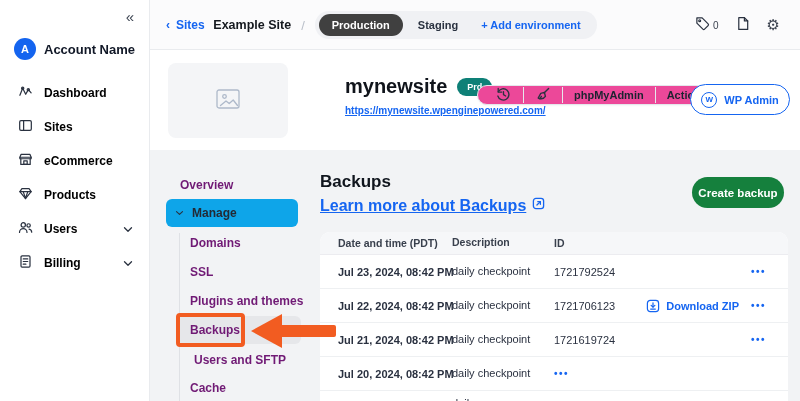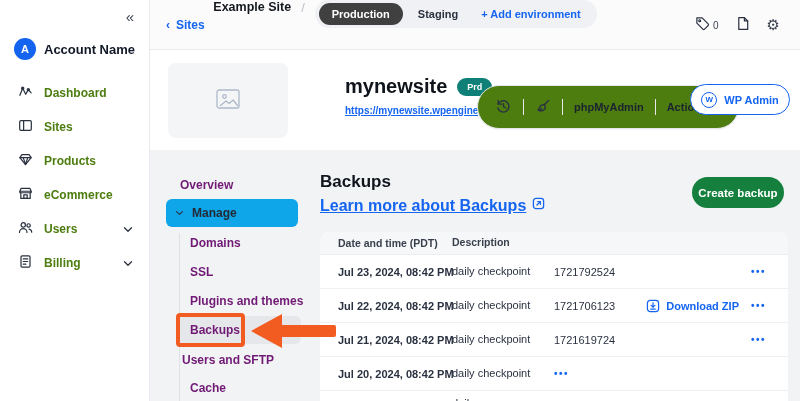--- a/index.html
+++ b/index.html
@@ -7,48 +7,48 @@
   body { font-family:"Liberation Sans", sans-serif; color:#1e2530; }
   .screen { position:relative; width:800px; height:401px; overflow:hidden; background:#fff; }
 
   
   .sidebar { position:absolute; left:0; top:0; width:150px; height:401px; background:#fff; border-right:1px solid #e9ebee; z-index:3; }
   .collapse-btn { position:absolute; top:8px; right:14px; font-size:15px; color:#3f4754; cursor:pointer; letter-spacing:1px; }
   .account-row { position:absolute; top:38px; left:14px; display:flex; align-items:center; gap:8px; }
   .avatar { width:22px; height:22px; border-radius:50%; background:#1464ef; color:#fff; font-size:11px; font-weight:bold; display:flex; align-items:center; justify-content:center; }
   .account-name { font-size:13px; font-weight:bold; color:#111827; white-space:nowrap; }
   .side-nav { position:absolute; top:76px; left:0; width:100%; }
-  .side-item { position:relative; display:flex; align-items:center; gap:11px; height:34px; padding-left:18px; font-size:12px; font-weight:600; color:#4d7c0f; cursor:pointer; }
+  .side-item { position:relative; display:flex; align-items:center; gap:11px; height:34px; padding-left:18px; font-size:12px; font-weight:600; color:#000000; cursor:pointer; }
   .side-item svg { flex:0 0 auto; }
   .side-item .chev { position:absolute; right:16px; color:#3c4350; display:flex; }
   .icon-stroke { stroke:#2a3240; stroke-width:1.3; fill:none; stroke-linecap:round; stroke-linejoin:round; }
 
   
   .topbar { position:absolute; left:150px; top:0; width:650px; height:50px; background:#fbfbfc; border-bottom:1px solid #e9ebee; }
   .back-link { position:absolute; left:16px; top:0; height:50px; display:flex; align-items:center; gap:6px; color:#1565f1; font-size:12px; font-weight:bold; cursor:pointer; }
-  .tb-center { position:absolute; left:0; right:140px; top:0; height:50px; display:flex; align-items:flex-start; justify-content:center; gap:10px; }
+  .tb-center { position:absolute; left:0; right:140px; top:0; height:50px; display:flex; align-items:center; justify-content:center; gap:10px; }
   .site-name { font-size:12.5px; font-weight:bold; color:#15191f; }
   .crumb-slash { color:#b9bfc9; font-size:13px; }
   .env-group { display:flex; align-items:center; background:#f0f1f4; border-radius:999px; padding:3px 4px; gap:2px; }
   .env-pill { font-size:11px; font-weight:bold; padding:5px 13px; border-radius:999px; cursor:pointer; color:#2a3240; }
   .env-pill.selected { background:#404040; color:#fff; }
   .env-add { font-size:11px; font-weight:bold; color:#1565f1; padding:5px 12px 5px 8px; cursor:pointer; white-space:nowrap; }
   .tb-icons { position:absolute; right:20px; top:0; height:50px; display:flex; align-items:center; gap:17px; color:#3c4350; }
   .tb-icon { display:flex; align-items:center; gap:3px; cursor:pointer; }
   .tag-count { font-size:10px; color:#3c4350; }
   .gear-glyph { font-family:"DejaVu Sans", sans-serif; font-size:15px; line-height:1; color:#3c4350; }
 
   
   .siteheader { position:absolute; left:150px; top:50px; width:650px; height:100px; background:#fff; }
   .thumb { position:absolute; left:18px; top:13px; width:120px; height:75px; background:#f4f5f7; border-radius:8px; display:flex; align-items:center; justify-content:center; color:#aeb9ca; }
   .title-row { position:absolute; left:195px; top:25px; display:flex; align-items:center; gap:10px; }
   .site-title { font-size:20px; font-weight:bold; color:#10141b; }
   .prd-badge { background:#0e8077; color:#fff; font-size:9px; font-weight:bold; padding:4px 10px; border-radius:999px; }
   .site-url { position:absolute; left:195px; top:55px; font-size:10px; font-weight:bold; color:#1565f1; text-decoration:underline; cursor:pointer; }
-  .tools-pill { position:absolute; left:327px; top:35px; height:44px; background:#4d7c0f; border:1px solid #e4e7eb; border-radius:999px; display:flex; align-items:center; padding:0 6px; box-shadow:0 1px 2px rgba(20,30,50,.04); }
+  .tools-pill { position:absolute; left:327px; top:35px; height:20px; background:#ec4899; border:1px solid #e4e7eb; border-radius:999px; display:flex; align-items:center; padding:0 6px; box-shadow:0 1px 2px rgba(20,30,50,.04); }
   .tool-btn { display:flex; align-items:center; gap:5px; padding:0 11px; height:100%; font-size:11px; font-weight:bold; color:#1c2330; cursor:pointer; }
   .tool-sep { width:1px; height:16px; background:#e6e8ec; }
   .wp-admin-btn { position:absolute; left:540px; top:34px; width:100px; height:31px; border:1.5px solid #1565f1; border-radius:999px; background:#fff; display:flex; align-items:center; justify-content:center; gap:7px; color:#1565f1; font-size:11px; font-weight:bold; cursor:pointer; }
   .wp-logo { width:16px; height:16px; border:1.4px solid #1565f1; border-radius:50%; display:flex; align-items:center; justify-content:center; font-size:8px; font-weight:bold; }
 
   
   .main { position:absolute; left:150px; top:150px; width:650px; height:251px; background:#f2f3f5; }
 
   
   .subnav-item { position:absolute; font-size:12px; font-weight:600; color:#701a75; cursor:pointer; white-space:nowrap; }
@@ -100,34 +100,34 @@
       </div>
       <div class="side-item">
         <span><svg width="15" height="15" viewBox="0 0 16 16" class="icon-stroke">
               <rect x="1.8" y="2.8" width="12.4" height="10.4" rx="1.4"></rect>
               <line x1="6" y1="2.8" x2="6" y2="13.2"></line>
             </svg></span>
         <span>Sites</span>
       </div>
       <div class="side-item">
         <span><svg width="15" height="15" viewBox="0 0 16 16" class="icon-stroke">
-              <path d="M4.2 2.8 h7.6 L14 6 L8 13.4 L2 6 Z"></path>
-              <path d="M2 6 h12"></path>
-              <path d="M5.6 6 L8 13.4 L10.4 6"></path>
-            </svg></span>
-        <span>Products</span>
-      </div>
-      <div class="side-item">
-        <span><svg width="15" height="15" viewBox="0 0 16 16" class="icon-stroke">
               <path d="M2 5.6 L3.2 2.6 h9.6 L14 5.6"></path>
               <path d="M2 5.6 h12 v1.6 h-12 Z"></path>
               <path d="M3 7.2 v6 h10 v-6"></path>
               <rect x="6.2" y="9.4" width="3.6" height="3.8"></rect>
             </svg></span>
         <span>eCommerce</span>
+      </div>
+      <div class="side-item">
+        <span><svg width="15" height="15" viewBox="0 0 16 16" class="icon-stroke">
+              <path d="M4.2 2.8 h7.6 L14 6 L8 13.4 L2 6 Z"></path>
+              <path d="M2 6 h12"></path>
+              <path d="M5.6 6 L8 13.4 L10.4 6"></path>
+            </svg></span>
+        <span>Products</span>
       </div>
       <div class="side-item">
         <span><svg width="15" height="15" viewBox="0 0 16 16" class="icon-stroke">
               <circle cx="5.6" cy="5.2" r="2.3"></circle>
               <path d="M1.6 13.2 a4 4 0 0 1 8 0"></path>
               <circle cx="11.3" cy="5.8" r="1.8"></circle>
               <path d="M11.8 9.7 a3.4 3.4 0 0 1 2.8 3.3"></path>
             </svg></span>
         <span>Users</span>
         <span class="chev">
@@ -246,21 +246,21 @@
           </svg>
         </span>
       <span>Manage</span>
     </div>
     <div class="tree-line"></div>
     <div class="subnav-item" style="left:40px; top:86px;">Domains</div>
     <div class="subnav-item" style="left:40px; top:115px;">SSL</div>
     <div class="subnav-item" style="left:40px; top:144px;">Plugins and themes</div>
     <div class="backups-pill"></div>
     <div class="subnav-item" style="left:40px; top:173px; font-weight:bold;">Backups</div>
-    <div class="subnav-item" style="left:32px; top:203px;">Users and SFTP</div>
+    <div class="subnav-item" style="left:44px; top:203px;">Users and SFTP</div>
     <div class="subnav-item" style="left:40px; top:231px;">Cache</div>
 
     <div class="hl-box"></div>
     <div class="arrow-head"></div>
     <div class="arrow-shaft"></div>
 
     <h1 class="content-title">Backups</h1>
     <div class="learn-link">
       <span class="lbl">Learn more about Backups</span>
       <span style="display:flex;">
@@ -270,20 +270,21 @@
             <path d="M6.2 5 h2.8 v2.8"></path>
           </svg>
         </span>
     </div>
     <button class="create-btn">Create backup</button>
 
     <div class="table-card">
       <div class="t-header">
         <span class="c-date">Date and time (PDT)</span>
         <span class="c-desc">Description</span>
+        <span class="c-id">ID</span>
       </div>
 
       <div class="t-row">
         <span class="c-date">Jul 23, 2024, 08:42 PM</span>
         <span class="c-desc">daily checkpoint</span>
         <span class="c-id">1721792524</span>
         <span class="c-actions">
           <span class="more-dots">•••</span>
         </span>
       </div>

